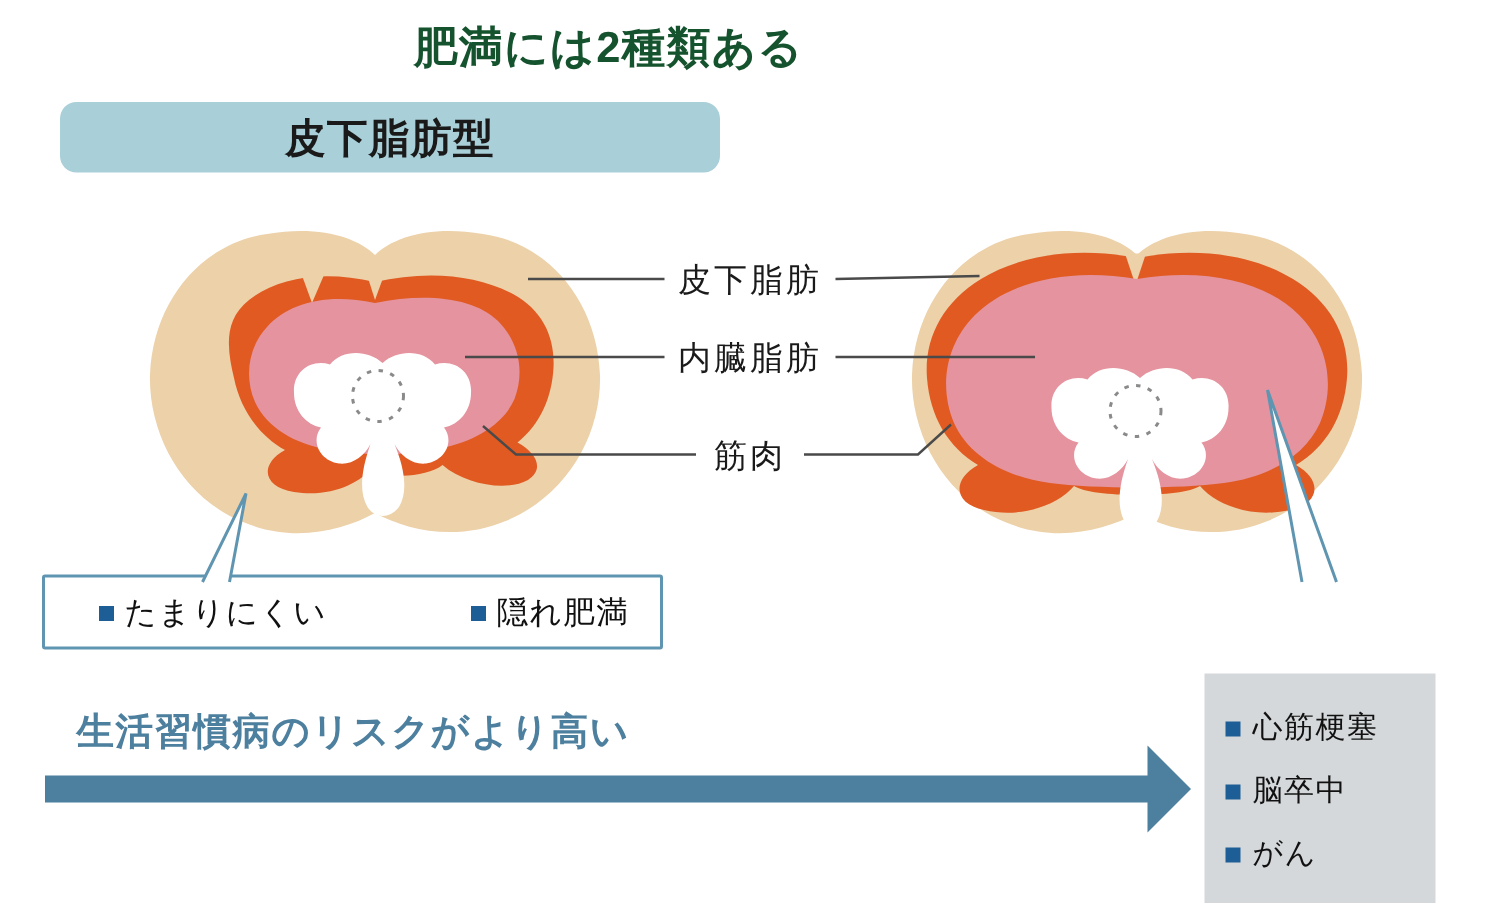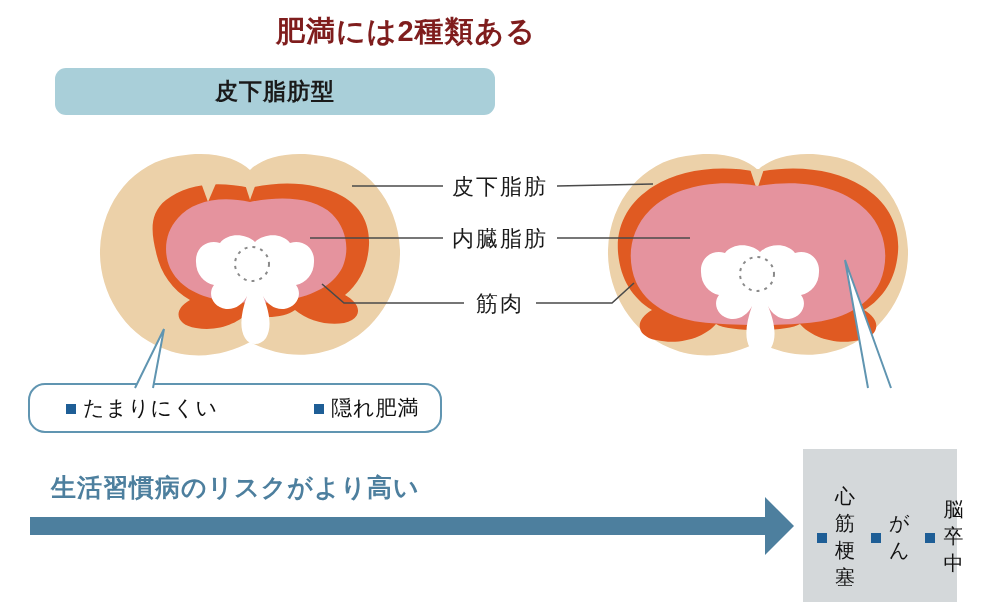--- a/index.html
+++ b/index.html
@@ -3,48 +3,48 @@
 <meta charset="utf-8">
 <style>
   html,body{margin:0;padding:0;background:#ffffff;}
   #stage{
     position:relative;width:1000px;height:615px;background:#ffffff;overflow:hidden;
     font-family:"Liberation Sans","DejaVu Sans",sans-serif;
   }
   .abs{position:absolute;}
   #title{
     left:0;top:12px;width:812px;text-align:center;
-    font-size:29px;font-weight:bold;color:#7f1d1d;letter-spacing:1px;
+    font-size:29px;font-weight:bold;color:#14532d;letter-spacing:1px;
   }
   .header-bar{
     top:68px;height:47px;width:440px;background:#a9cfd9;border-radius:11px;
     display:flex;align-items:center;justify-content:center;
-    font-size:23px;font-weight:bold;color:#1a1a1a;letter-spacing:1px;margin-left:15px;
+    font-size:27px;font-weight:bold;color:#1a1a1a;letter-spacing:1px;
   }
   #header-left{left:40px;}
   #header-right{left:538px;}
   #diagram-svg{left:0;top:140px;z-index:3;pointer-events:none;}
   .callout{
-    top:383px;height:50px;background:#ffffff;border:2px solid #6095b1;border-radius:17px;
+    top:383px;height:50px;background:#ffffff;border:2px solid #6095b1;border-radius:2px;
     display:flex;align-items:center;box-sizing:border-box;z-index:1;
   }
   #callout-left{left:28px;width:414px;padding-left:36px;gap:96px;}
   #callout-right{left:552px;width:418px;padding-left:36px;gap:102px;}
   .callout-item{display:flex;align-items:center;gap:7px;}
   .bullet{
     width:10px;height:10px;background:#1e5e96;flex:0 0 auto;margin-top:2px;
   }
   .callout-item span.txt{font-size:21px;color:#111;letter-spacing:1px;font-weight:500;}
   #risk-headline{
     left:31px;top:471px;font-size:25px;font-weight:bold;color:#4d7f9e;letter-spacing:1px;margin-left:20px;
   }
   #arrow-svg{left:30px;top:496px;z-index:1;}
   #disease-box{
     left:803px;top:449px;width:154px;height:153px;background:#d4d8da;
-    box-sizing:border-box;padding:22px 0 0 14px;display:flex;flex-direction:row;gap:15px;
+    box-sizing:border-box;padding:22px 0 0 14px;display:flex;flex-direction:column;gap:15px;
     z-index:2;
   }
   .disease-item{display:flex;align-items:center;gap:8px;}
   .disease-item span.txt{font-size:20px;color:#111;letter-spacing:1px;}
 </style>
 </head>
 <body>
 
 <div id="stage">
 
@@ -179,21 +179,21 @@
     <polygon fill="#4d7f9e" points="0,21 735,21 735,1 764,30 735,59 735,39 0,39"></polygon>
   </svg>
 
   <div class="abs" id="disease-box">
     <div class="disease-item">
       <span class="bullet"></span>
       <span class="txt">心筋梗塞</span>
     </div>
     <div class="disease-item">
       <span class="bullet"></span>
-      <span class="txt">がん</span>
+      <span class="txt">脳卒中</span>
     </div>
     <div class="disease-item">
       <span class="bullet"></span>
-      <span class="txt">脳卒中</span>
+      <span class="txt">がん</span>
     </div>
   </div>
 
 </div>
 
 </body></html>

